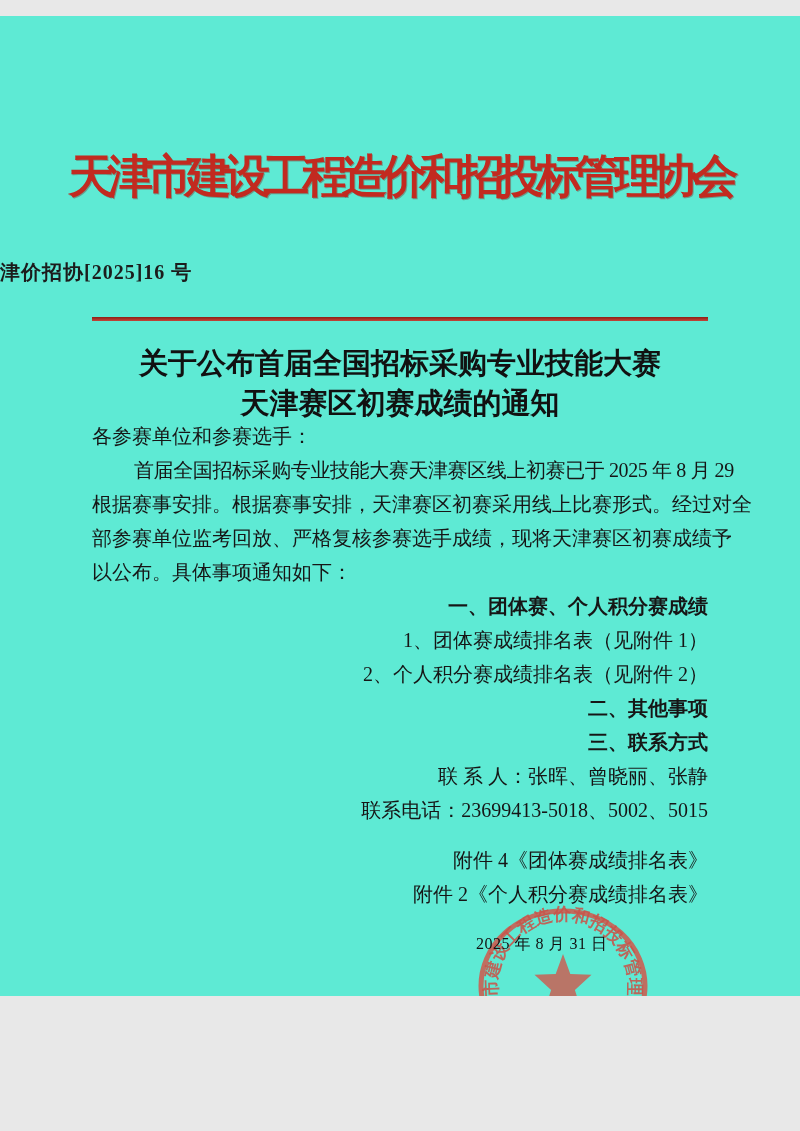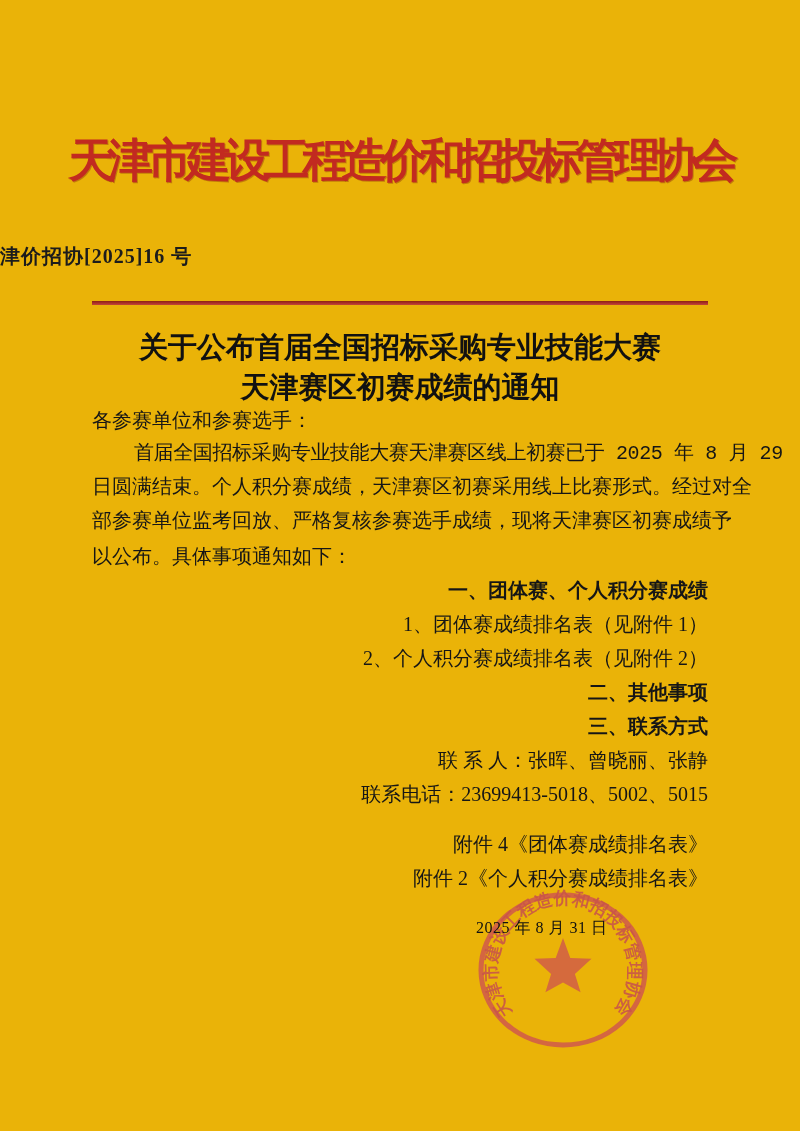--- a/index.html
+++ b/index.html
@@ -1,22 +1,22 @@
 <!DOCTYPE html>
 <html><head>
 <meta charset="utf-8">
 <style>
   html, body { margin: 0; padding: 0; }
   body { background: #e8e8e8; }
   .page {
     position: relative;
     width: 800px;
-    height: 1131px;
-    margin: 0 auto;
-    background: #eab308;
+    height: 980px;
+    margin: 16px auto;
+    background: #5eead4;
     overflow: hidden;
     font-family: "Liberation Serif", serif;
     color: #1c1c1c;
   }
   .org-title {
     position: absolute;
     top: 130px;
     left: 0;
     width: 100%;
     text-align: center;
@@ -63,21 +63,21 @@
     position: absolute;
     top: 403px;
     left: 92px;
     width: 616px;
     font-size: 20px;
     line-height: 34px;
     color: #161616;
   }
   .line { white-space: nowrap; }
   .indent { text-indent: 42px; text-align: right; }
-  .just { text-align: justify; text-align-last: justify; font-family: Liberation Mono, monospace; }
+  .just { text-align: justify; text-align-last: justify; }
   .hei { font-family: "Liberation Sans", sans-serif; font-weight: bold; }
   .tight { letter-spacing: -0.4px; }
   .tight2 { letter-spacing: -1px; }
   .spacer { height: 16px; }
   .seal {
     position: absolute;
     left: 468px;
     top: 882px;
     width: 190px;
     height: 176px;
@@ -112,21 +112,21 @@
   <div class="red-line"></div>
 
   <div class="doc-title">
     <div>关于公布首届全国招标采购专业技能大赛</div>
     <div>天津赛区初赛成绩的通知</div>
   </div>
 
   <div class="body-block">
     <div class="line">各参赛单位和参赛选手：</div>
     <div class="line indent just tight">首届全国招标采购专业技能大赛天津赛区线上初赛已于 2025 年 8 月 29</div>
-    <div class="line just">日圆满结束。个人积分赛成绩，天津赛区初赛采用线上比赛形式。经过对全</div>
+    <div class="line just">根据赛事安排。根据赛事安排，天津赛区初赛采用线上比赛形式。经过对全</div>
     <div class="line just">部参赛单位监考回放、严格复核参赛选手成绩，现将天津赛区初赛成绩予</div>
     <div class="line">以公布。具体事项通知如下：</div>
     <div class="line indent hei">一、团体赛、个人积分赛成绩</div>
     <div class="line indent">1、团体赛成绩排名表（见附件 1）</div>
     <div class="line indent">2、个人积分赛成绩排名表（见附件 2）</div>
     <div class="line indent hei">二、其他事项</div>
     <div class="line indent hei">三、联系方式</div>
     <div class="line indent">联 系 人：张晖、曾晓丽、张静</div>
     <div class="line indent">联系电话：23699413-5018、5002、5015</div>
     <div class="spacer"></div>

